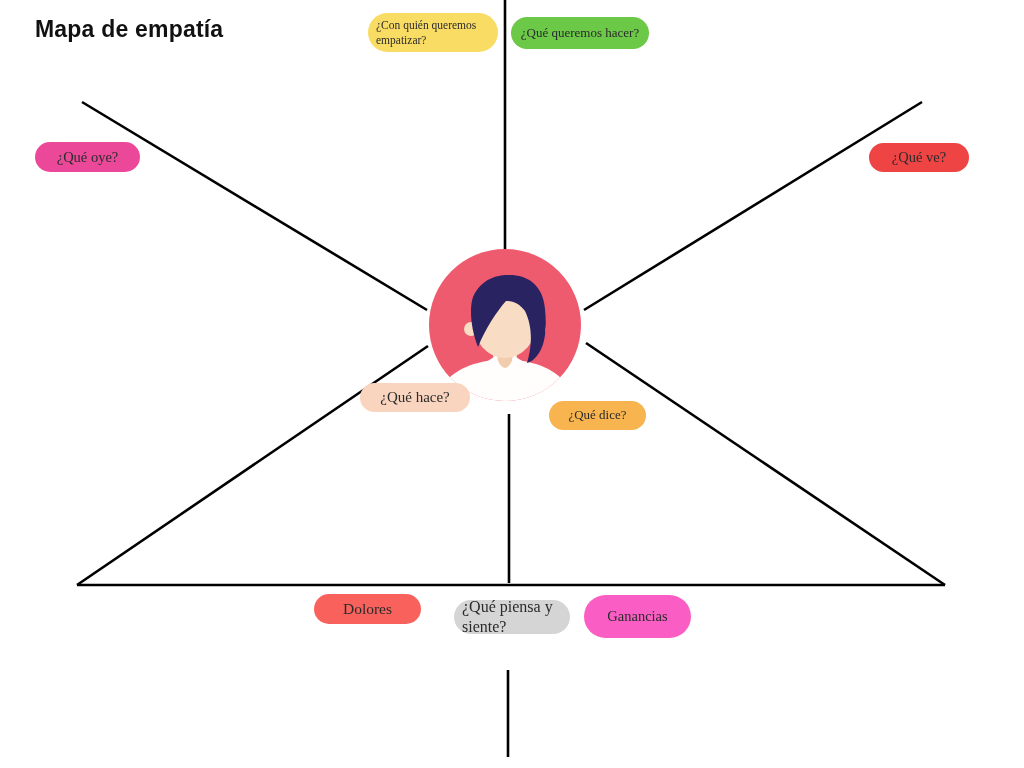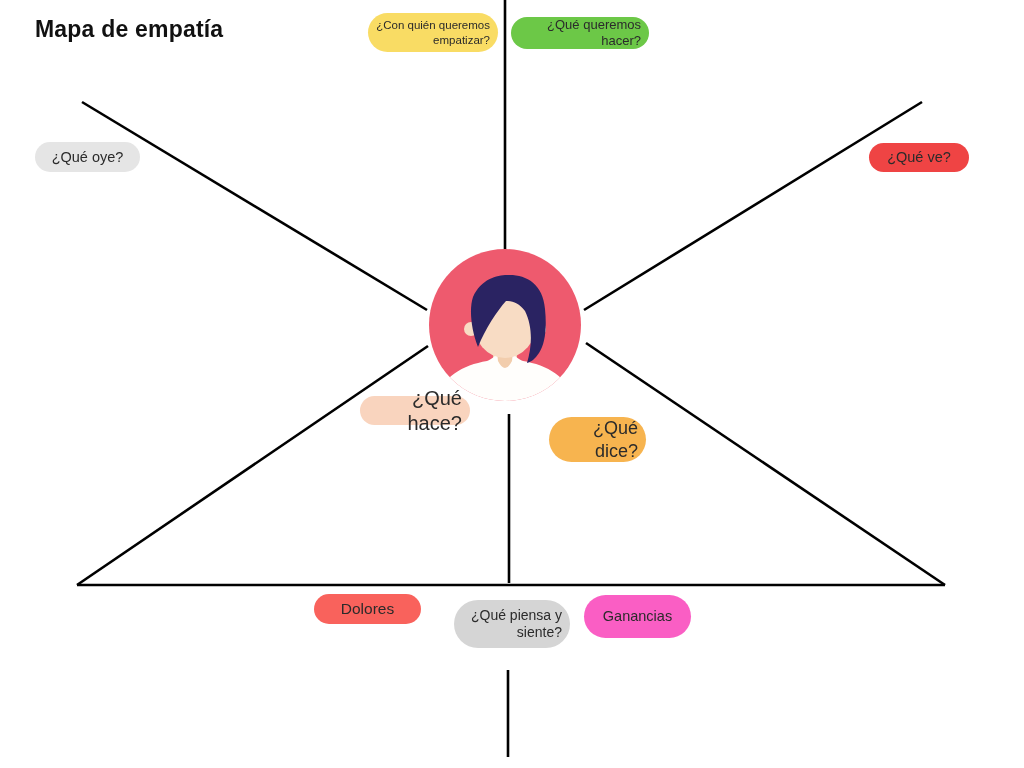--- a/index.html
+++ b/index.html
@@ -31,35 +31,36 @@
     left: 429px;
     top: 249px;
     width: 152px;
     height: 152px;
   }
   .pill {
     position: absolute;
     display: flex;
     align-items: center;
     justify-content: center;
-    text-align: right;
+    text-align: left;
     border-radius: 999px;
     color: #2b2b2b;
     line-height: 1.25;
     box-sizing: border-box;
     padding: 2px 8px;
+    font-family: Liberation Serif, serif;
   }
   .pill-empatizar  { left: 368px; top: 13px;  width: 130px; height: 39px; font-size: 11.5px; }
   .pill-necesita   { left: 511px; top: 17px;  width: 138px; height: 32px; font-size: 13px; }
   .pill-oye        { left: 35px;  top: 142px; width: 105px; height: 30px; font-size: 14.5px; }
   .pill-ve         { left: 869px; top: 143px; width: 100px; height: 29px; font-size: 14.5px; }
-  .pill-hace       { left: 360px; top: 396px; width: 110px; height: 29px; font-size: 20px; }
-  .pill-dice       { left: 549px; top: 417px; width: 97px;  height: 45px; font-size: 18px; }
+  .pill-hace       { left: 360px; top: 383px; width: 110px; height: 29px; font-size: 15px; }
+  .pill-dice       { left: 549px; top: 401px; width: 97px;  height: 29px; font-size: 13px; }
   .pill-dolores    { left: 314px; top: 594px; width: 107px; height: 30px; font-size: 15.5px; }
-  .pill-piensa     { left: 454px; top: 600px; width: 116px; height: 48px; font-size: 14px; }
+  .pill-piensa     { left: 454px; top: 600px; width: 116px; height: 34px; font-size: 16px; }
   .pill-ganancias  { left: 584px; top: 595px; width: 107px; height: 43px; font-size: 14.5px; }
 </style>
 </head>
 <body>
 
 <div class="board">
 
   <h1 class="title">Mapa de empatía</h1>
 
   <svg class="lines" viewBox="0 0 1024 768" xmlns="http://www.w3.org/2000/svg">
@@ -89,21 +90,21 @@
       <circle cx="110" cy="80" r="7" fill="#F8DCC4"></circle>
       <ellipse cx="76" cy="72" rx="32" ry="37" fill="#F8DCC4"></ellipse>
       <path d="M 49,98 C 42,80 40,60 44,48 C 52,30 68,26 78,26 C 96,25 114,34 116,60 C 118,80 116,95 110,104 C 106,110 102,113 98,114 C 103,98 104,78 96,62 C 90,54 84,52 77,52 C 68,62 56,80 49,98 Z" fill="#2A2362"></path>
     </g>
   </svg>
 
   <div class="pill pill-empatizar" style="background: rgb(249, 220, 100);">¿Con quién queremos empatizar?</div>
 
   <div class="pill pill-necesita" style="background: rgb(108, 200, 71);">¿Qué queremos hacer?</div>
 
-  <div class="pill pill-oye" style="background: #e5e5e5;">¿Qué oye?</div>
+  <div class="pill pill-oye" style="background: #ec4899;">¿Qué oye?</div>
 
   <div class="pill pill-ve" style="background: #ef4444;">¿Qué ve?</div>
 
   <div class="pill pill-hace" style="background: rgb(249, 212, 190);">¿Qué hace?</div>
 
   <div class="pill pill-dice" style="background: rgb(247, 180, 79);">¿Qué dice?</div>
 
   <div class="pill pill-dolores" style="background: rgb(249, 98, 92);">Dolores</div>
 
   <div class="pill pill-piensa" style="background: rgb(213, 213, 213);">¿Qué piensa y siente?</div>

